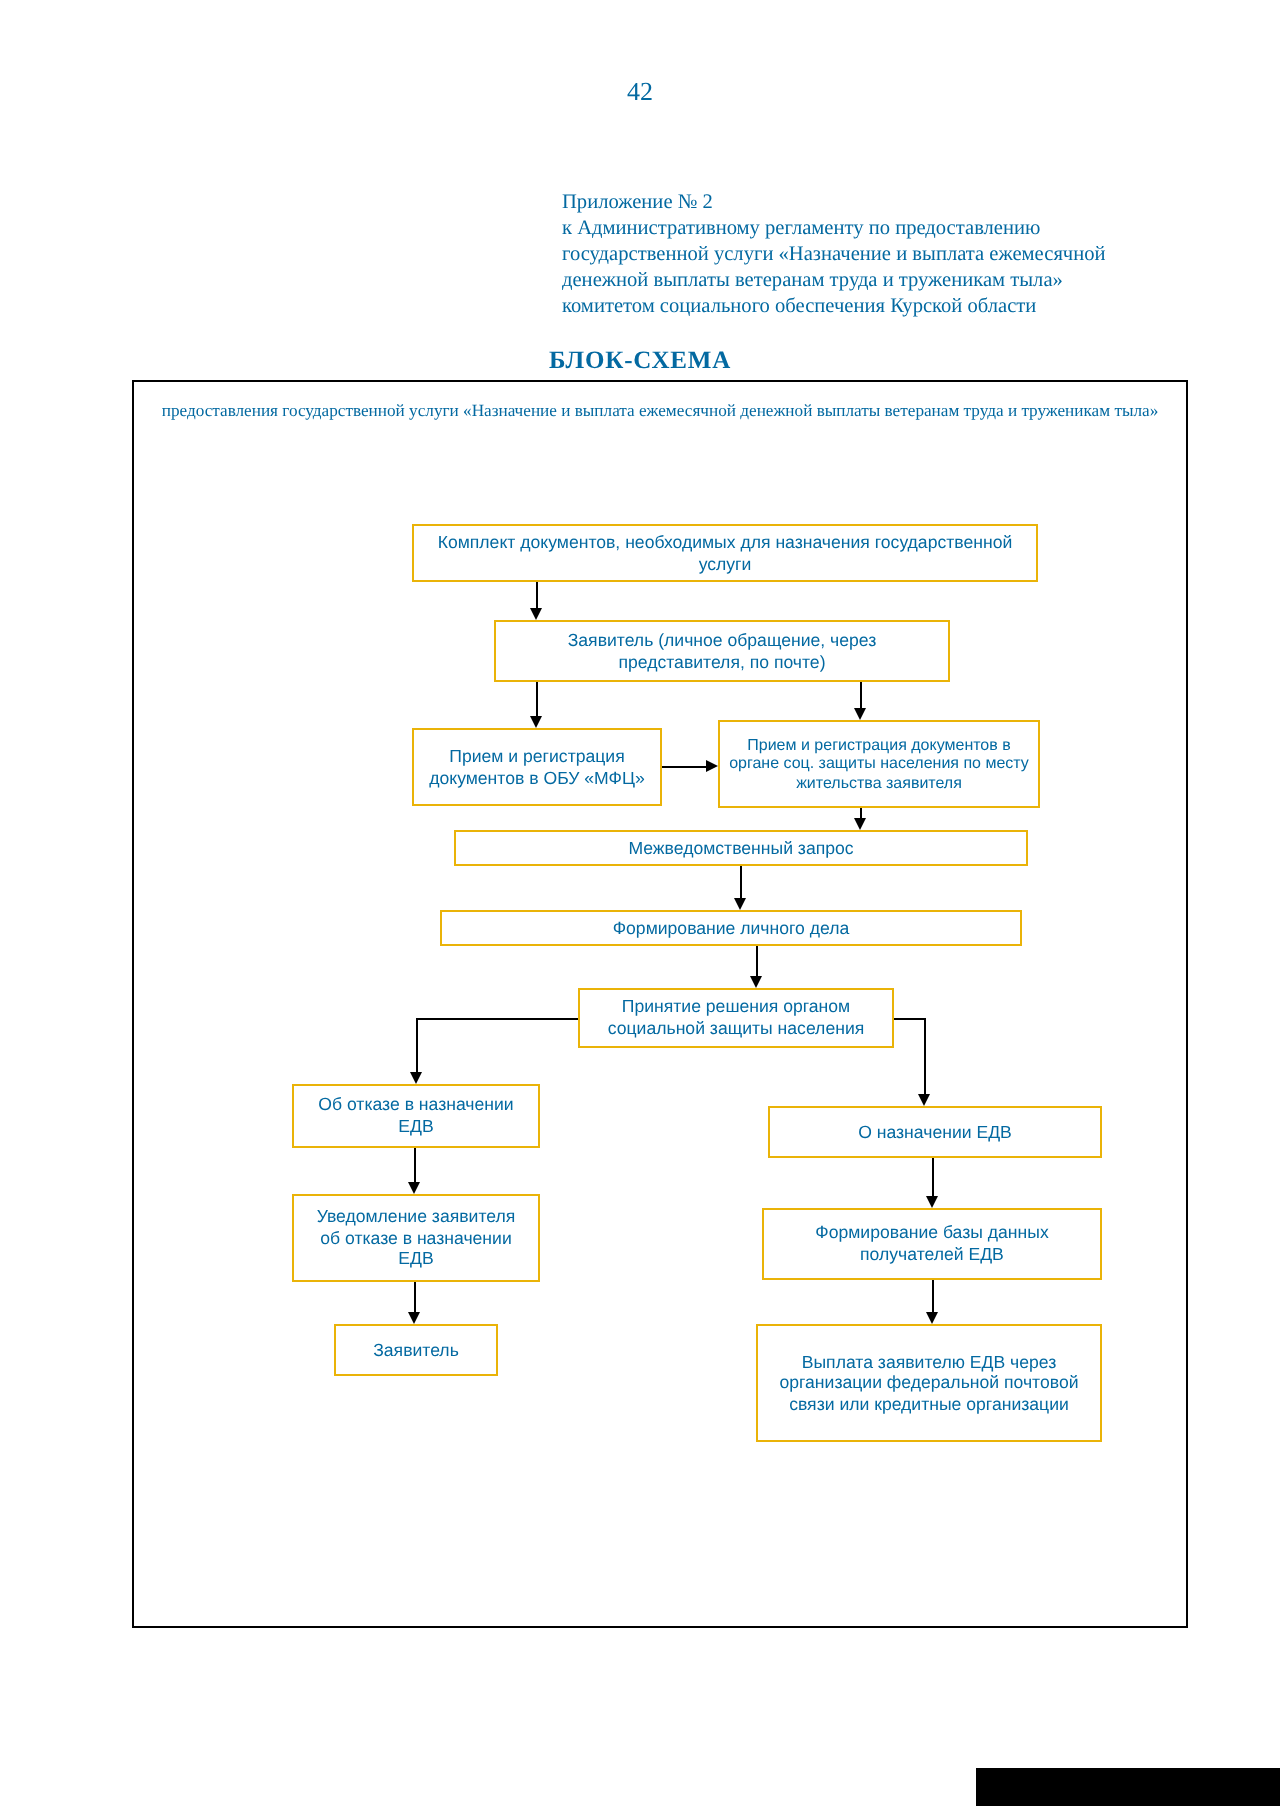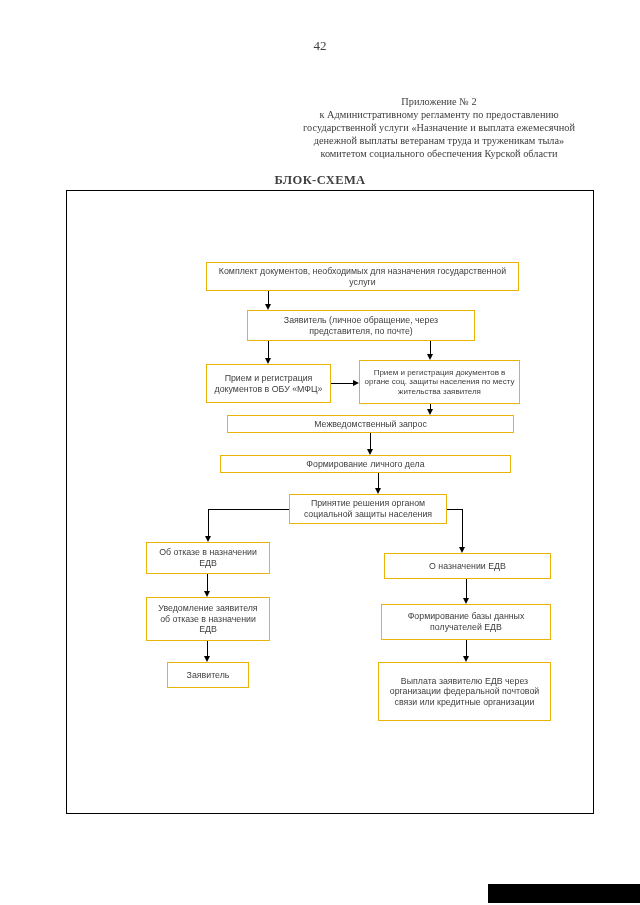--- a/index.html
+++ b/index.html
@@ -1,29 +1,29 @@
 <!DOCTYPE html>
 <html><head>
 <meta charset="utf-8">
 <style>
   html,body { margin:0; padding:0; background:#e8e8e8; }
   .page {
     position:relative; width:640px; height:905px; background:#ffffff;
-    font-family:"Liberation Serif", serif; color:#404040; overflow:hidden;
+    font-family:"Liberation Serif", serif; color:#0369a1; overflow:hidden;
     margin:0 auto;
   }
   .pagenum {
     position:absolute; top:38px; left:0; right:0; text-align:center;
     font-size:13px;
   }
   .appendix {
     position:absolute; left:281px; top:95px; width:316px;
     font-size:10.3px; line-height:13px;
   }
-  .appendix div { white-space:nowrap;text-align:center; }
+  .appendix div { white-space:nowrap; }
   .doc-title {
     position:absolute; top:173px; left:0; right:0; text-align:center;
     font-weight:bold; font-size:12.5px; letter-spacing:0.4px;
   }
   .frame {
     position:absolute; left:66px; top:190px; width:528px; height:624px;
     border:1px solid #000; box-sizing:border-box; background:#fff;
   }
   .subtitle {
     position:absolute; top:200px; left:66px; width:528px; text-align:center;
@@ -62,20 +62,21 @@
     <div>к  Административному  регламенту по предоставлению</div>
     <div>государственной услуги «Назначение и выплата ежемесячной</div>
     <div>денежной выплаты ветеранам труда и труженикам тыла»</div>
     <div>комитетом социального обеспечения  Курской области</div>
   </div>
 
   <div class="doc-title">БЛОК-СХЕМА</div>
 
   <div class="frame"></div>
 
+  <div class="subtitle">предоставления государственной услуги  «Назначение и выплата ежемесячной денежной выплаты ветеранам труда и труженикам тыла»</div>
 
   <div class="node" style="left:206px; top:262px; width:313px; height:29px;">Комплект документов, необходимых для назначения государственной услуги</div>
 
   <div class="node" style="left:247px; top:310px; width:228px; height:31px;">Заявитель (личное обращение, через представителя, по почте)</div>
 
   <div class="node" style="left:206px; top:364px; width:125px; height:39px;">Прием и регистрация документов в ОБУ «МФЦ»</div>
 
   <div class="node small" style="left:359px; top:360px; width:161px; height:44px;">Прием и регистрация документов в органе соц. защиты населения по месту жительства заявителя</div>
 
   <div class="node" style="left:227px; top:415px; width:287px; height:18px;">Межведомственный запрос</div>

